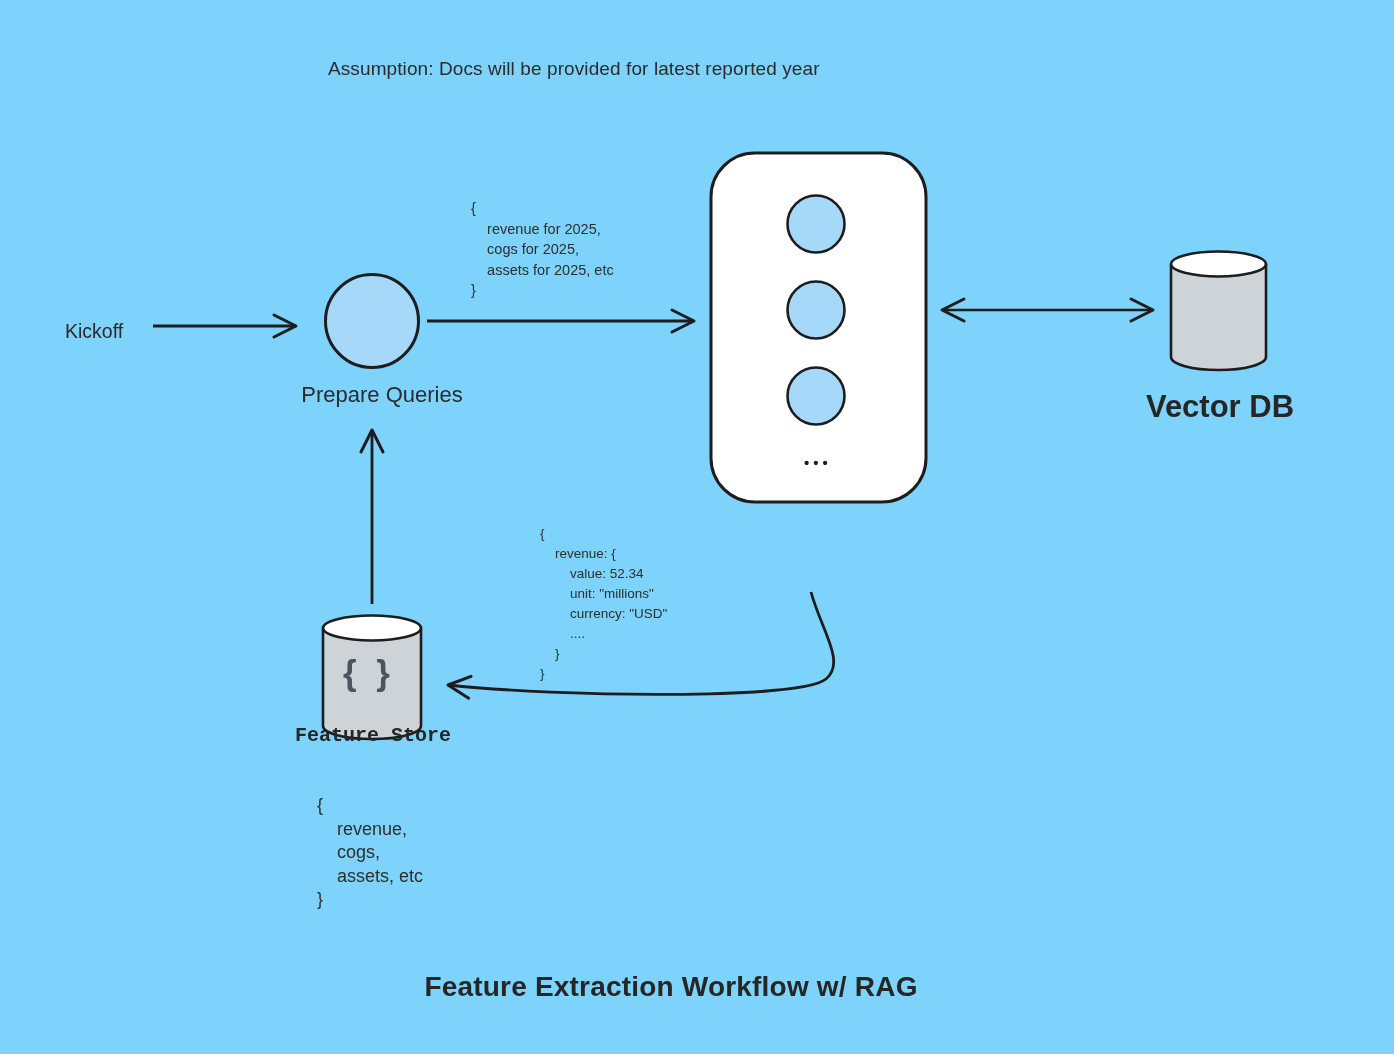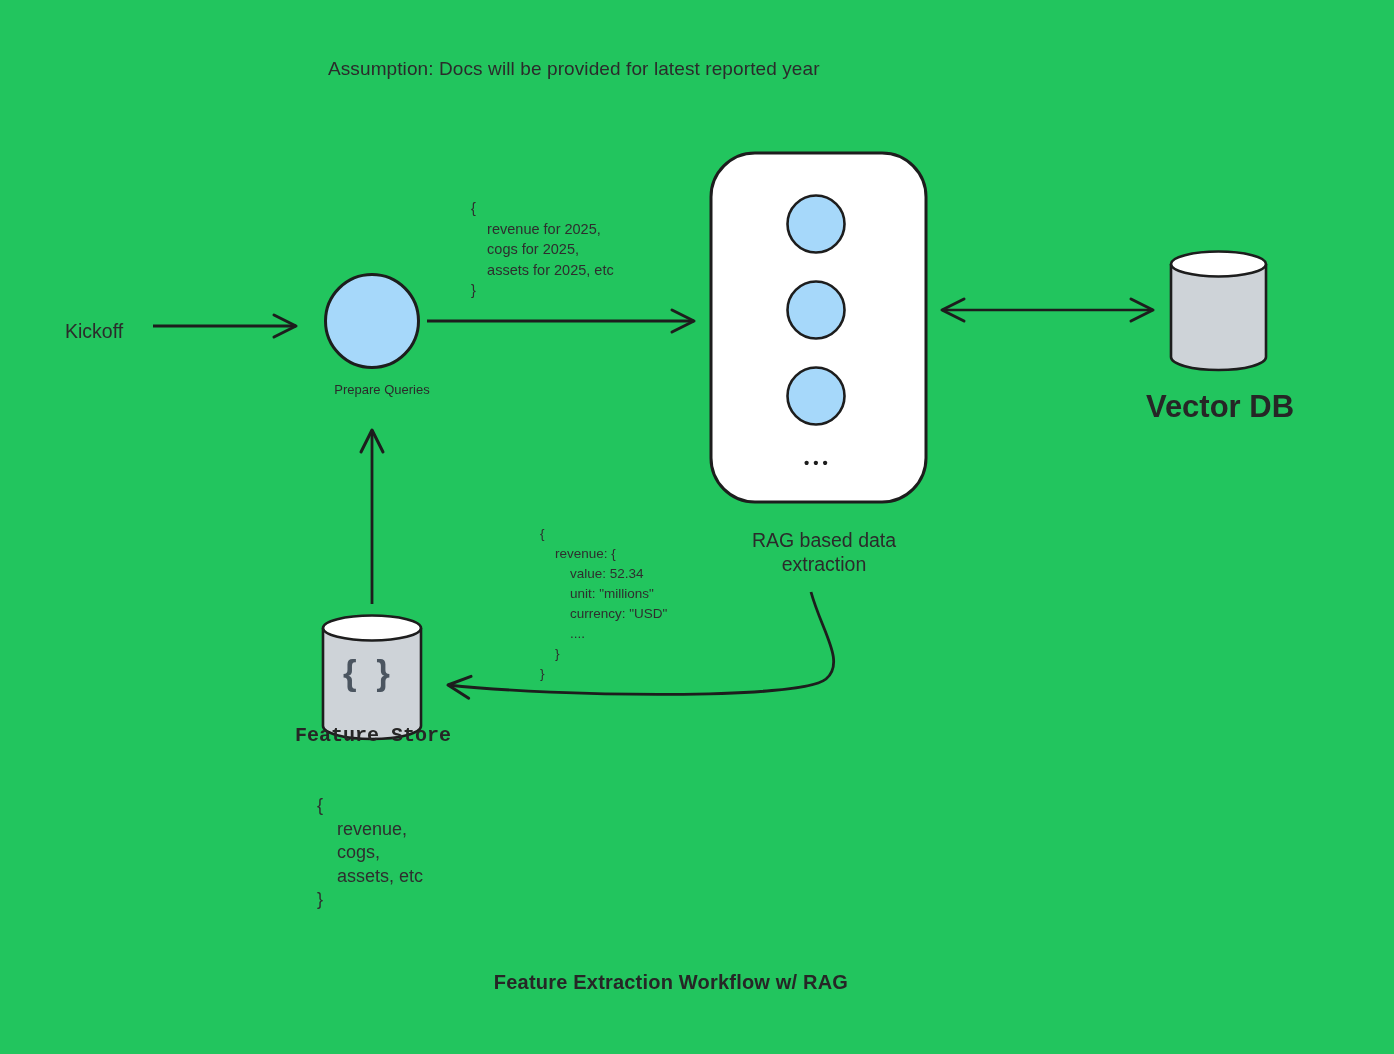--- a/index.html
+++ b/index.html
@@ -5,36 +5,36 @@
   * { margin: 0; padding: 0; box-sizing: border-box; }
   html, body { background: #ffffff; }
   body {
     font-family: "Liberation Sans", "DejaVu Sans", sans-serif;
     color: #2b2b2b;
   }
   .canvas {
     position: relative;
     width: 1394px;
     height: 1054px;
-    background: #22c55e;
+    background: #7dd3fc;
     overflow: hidden;
   }
   .shapes-layer {
     position: absolute;
     inset: 0;
   }
   .txt {
     position: absolute;
     color: #2b2b2b;
     white-space: nowrap;
   }
   .centered { transform: translateX(-50%); text-align: center; }
   .assumption { left: 328px; top: 58px; font-size: 19px; font-weight: 500; letter-spacing: 0.1px; }
   .kickoff { left: 65px; top: 320px; font-size: 19.5px; font-weight: 500; text-align: center; }
-  .prepare-queries-label { left: 382px; top: 382px; font-size: 13px; font-weight: 500; }
+  .prepare-queries-label { left: 382px; top: 382px; font-size: 22px; font-weight: 500; }
   .code {
     white-space: pre;
     font-family: "Liberation Sans", "DejaVu Sans", sans-serif;
     color: #2e2e2e;
   }
   .json-query { left: 471px; top: 198px; font-size: 14.5px; line-height: 20.5px; }
   .json-extraction { left: 540px; top: 524px; font-size: 13.5px; line-height: 20px; }
   .json-features { left: 317px; top: 794px; font-size: 18px; line-height: 23.5px; }
   .rag-label {
     left: 824px; top: 528px; font-size: 19.5px; font-weight: 500;
@@ -43,21 +43,21 @@
   .ellipsis-dots {
     left: 818px; top: 454px; font-size: 15px; font-weight: 800;
     letter-spacing: 4px; color: #1d1d1d;
   }
   .vector-db-label { left: 1220px; top: 389px; font-size: 31px; font-weight: 700; color: #262626; }
   .feature-store-label { left: 373px; top: 724px; font-size: 20px; font-weight: 700; color: #262626; font-family: Liberation Mono, monospace; }
   .store-glyph {
     left: 369px; top: 653px; font-size: 35px; font-weight: 700;
     letter-spacing: 5px; color: #4b5560;
   }
-  .diagram-title { left: 671px; top: 971px; font-size: 20px; font-weight: 700; color: #262626; letter-spacing: 0.2px; }
+  .diagram-title { left: 671px; top: 971px; font-size: 28px; font-weight: 700; color: #262626; letter-spacing: 0.2px; }
 </style>
 </head>
 <body>
 
 <div class="canvas">
 
   <svg class="shapes-layer" width="1394" height="1054" viewBox="0 0 1394 1054" xmlns="http://www.w3.org/2000/svg">
     <defs>
       <marker id="ah" viewBox="0 0 34 34" refX="29" refY="17" markerWidth="34" markerHeight="34" markerUnits="userSpaceOnUse" orient="auto-start-reverse">
         <path d="M7 6 L29 17 L7 28" fill="none" stroke="#1d1d1d" stroke-width="3" stroke-linecap="round" stroke-linejoin="round"></path>
@@ -97,22 +97,20 @@
   <div class="txt kickoff">Kickoff</div>
 
   <div class="txt centered prepare-queries-label">Prepare Queries</div>
 
   <div class="txt code json-query">{
     revenue for 2025,
     cogs for 2025,
     assets for 2025, etc
 }</div>
 
-  <div class="txt centered rag-label">RAG based data
-extraction</div>
 
   <div class="txt centered ellipsis-dots">•••</div>
 
   <div class="txt centered vector-db-label">Vector DB</div>
 
   <div class="txt code json-extraction">{
     revenue: {
         value: 52.34
         unit: "millions"
         currency: "USD"

